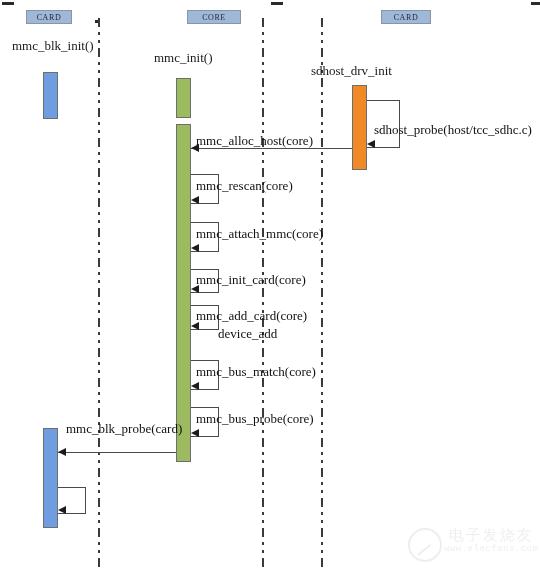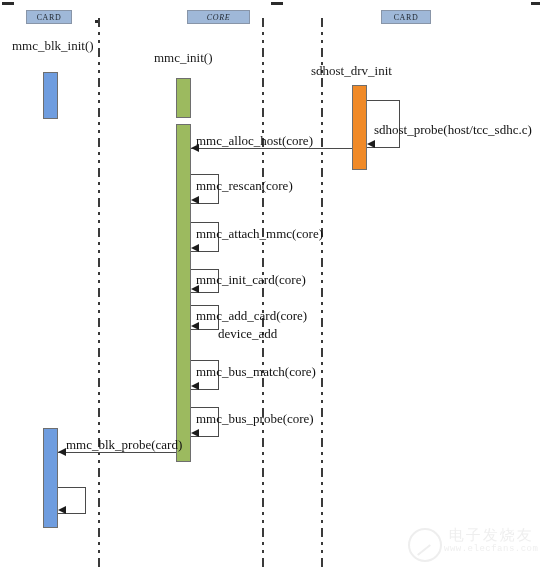--- a/index.html
+++ b/index.html
@@ -162,21 +162,21 @@
   <div class="edge-tick" style="left:271px;top:2px;  width:12px;"></div>
   <div class="edge-tick" style="left:531px;top:2px;  width:9px;"></div>
 
   <div class="lifeline dashdot" style="left:98px;  top:18px; height:550px;"></div>
   <div class="lifeline dashdot" style="left:262px; top:18px; height:550px;"></div>
   <div class="lifeline dashdot" style="left:321px; top:18px; height:550px;"></div>
 
   <div class="actor-box" style="left:26px; top:10px; width:46px;">
     <span>CARD</span>
   </div>
-  <div class="actor-box" style="left:187px; top:10px; width:63px;font-style:italic;">
+  <div class="actor-box" style="left:187px; top:10px; width:54px;">
     <span>CORE</span>
   </div>
   <div class="actor-box" style="left:381px; top:10px; width:50px;">
     <span>CARD</span>
   </div>
 
   <div class="call-label" style="left:12px; top:38px;">mmc_blk_init()</div>
   <div class="call-label" style="left:154px; top:50px;">mmc_init()</div>
   <div class="call-label" style="left:311px; top:63px;">sdhost_drv_init</div>
 
@@ -216,21 +216,21 @@
   <div class="self-loop" style="left:191px; top:360px; width:28px; height:30px;"></div>
   <div class="msg-arrow-left" style="left:191px; top:382px;"></div>
   <div class="msg-label" style="left:196px; top:364px;">mmc_bus_match(core)</div>
 
   <div class="self-loop" style="left:191px; top:407px; width:28px; height:30px;"></div>
   <div class="msg-arrow-left" style="left:191px; top:429px;"></div>
   <div class="msg-label" style="left:196px; top:411px;">mmc_bus_probe(core)</div>
 
   <div class="msg-line" style="left:58px; top:452px; width:118px;"></div>
   <div class="msg-arrow-left" style="left:58px; top:448px;"></div>
-  <div class="msg-label" style="left:66px; top:437px;text-align:right;">mmc_blk_probe(card)</div>
+  <div class="msg-label" style="left:66px; top:421px;text-align:right;">mmc_blk_probe(card)</div>
 
   <div class="self-loop" style="left:58px; top:487px; width:28px; height:27px;"></div>
   <div class="msg-arrow-left" style="left:58px; top:506px;"></div>
 
   <div class="wm-ring" style="left:408px; top:528px;"></div>
   <div class="watermark-logo" style="left:444px; top:527px;">
     <div class="wm-cn">电子发烧友</div>
     <div class="wm-url">www.elecfans.com</div>
   </div>
 

